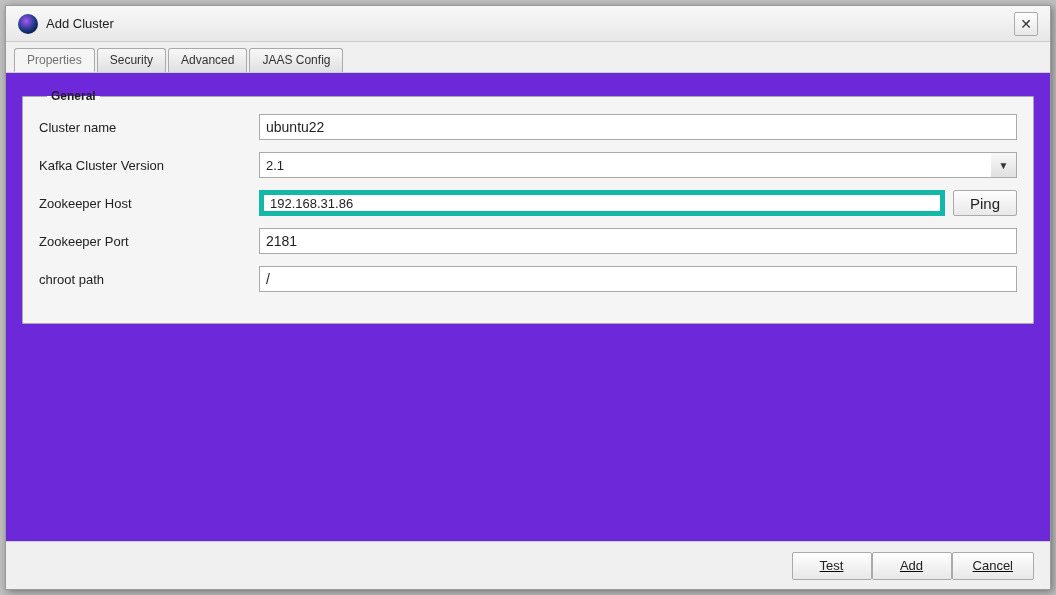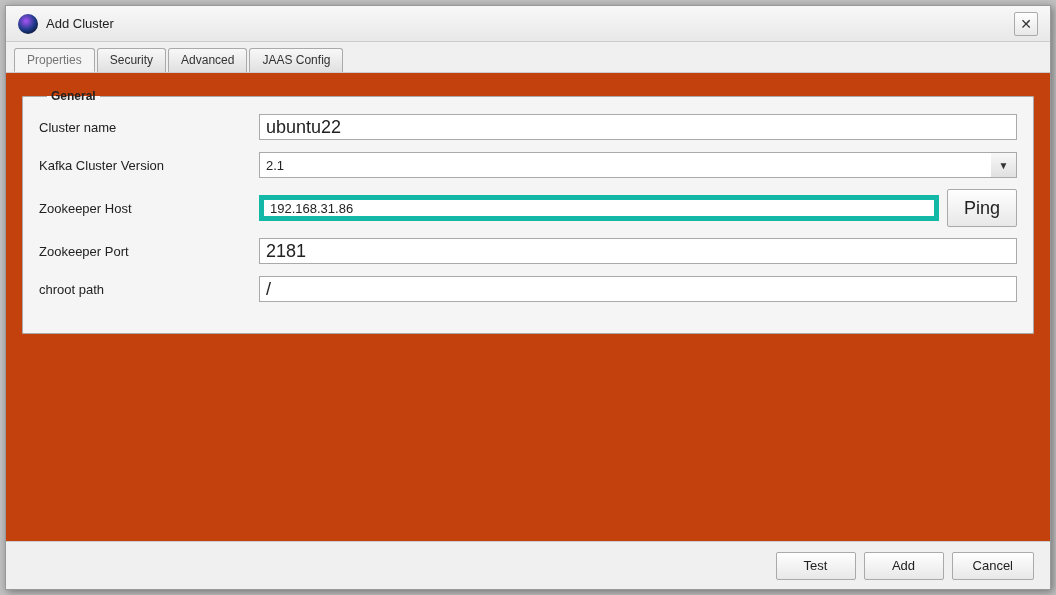--- a/index.html
+++ b/index.html
@@ -98,21 +98,21 @@
       background: #f5f5f5;
       border-bottom: 1px solid #f5f5f5;
       z-index: 1;
       color: #737373;
       font-weight: 500;
     }
 
     .content-area {
       flex: 1;
       padding: 16px;
-      background: #c2410c;
+      background: #6d28d9;
     }
 
     .fieldset {
       border: 1px solid #aaa;
       border-radius: 2px;
       padding: 10px 16px 20px 16px;
       background: #f5f5f5;
     }
 
     .fieldset-legend {
@@ -136,21 +136,21 @@
       color: #222;
       flex-shrink: 0;
     }
 
     .form-input {
       flex: 1;
       height: 26px;
       border: 1px solid #aaa;
       background: white;
       padding: 2px 6px;
-      font-size: 18px;
+      font-size: 14px;
       color: #222;
       outline: none;
     }
 
     .form-select-wrapper {
       flex: 1;
       position: relative;
     }
 
     .form-select {
@@ -194,40 +194,40 @@
       height: 26px;
       border: 5px solid #14b8a6;
       background: white;
       padding: 2px 6px;
       font-size: 13px;
       color: #222;
       outline: none;
     }
 
     .ping-btn {
-      height: 38px;
+      height: 26px;
       padding: 0 16px;
       border: 1px solid #aaa;
       background: linear-gradient(to bottom, #fefefe, #e8e8e8);
-      font-size: 18px;
+      font-size: 15px;
       cursor: pointer;
       color: #222;
       border-radius: 2px;
       white-space: nowrap;
     }
 
     .footer {
       height: 48px;
       background: #f0f0f0;
       border-top: 1px solid #ccc;
       display: flex;
       align-items: center;
       justify-content: flex-end;
       padding: 0 16px;
-      gap: 8px;
+      text-decoration: underline;
     }
 
     .footer-btn {
       height: 28px;
       padding: 0 20px;
       border: 1px solid #aaa;
       background: linear-gradient(to bottom, #fefefe, #e8e8e8);
       font-size: 13px;
       cursor: pointer;
       color: #222;

